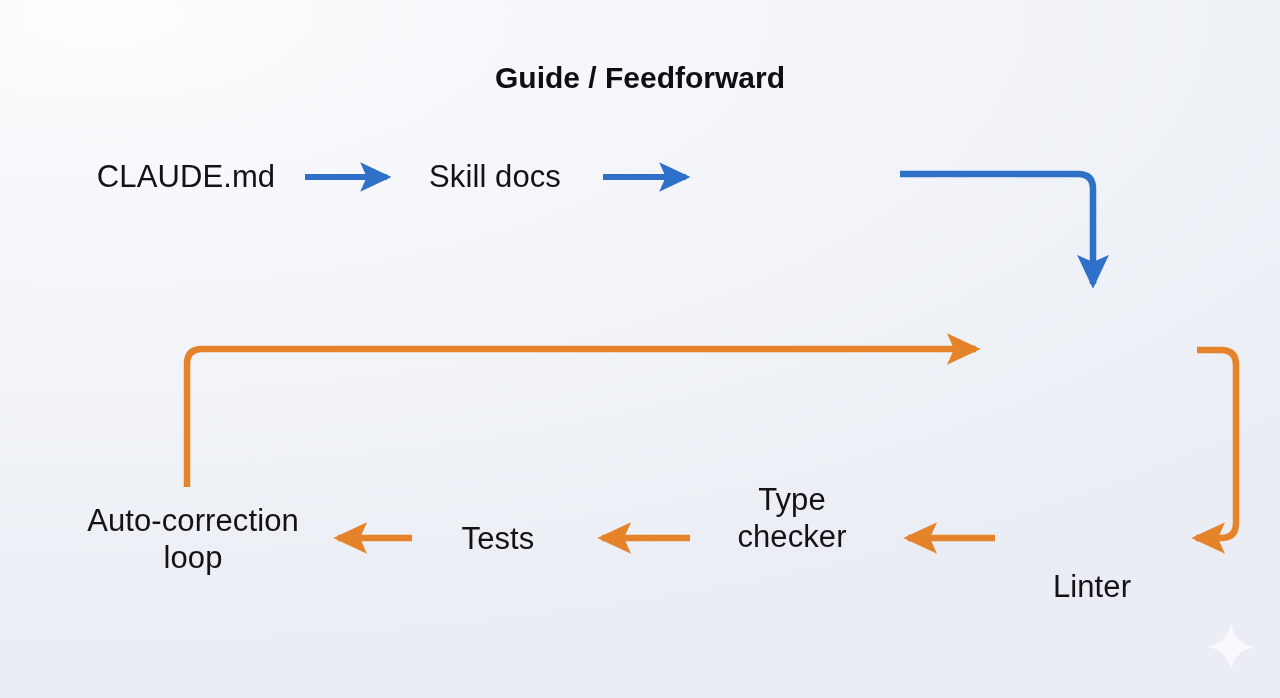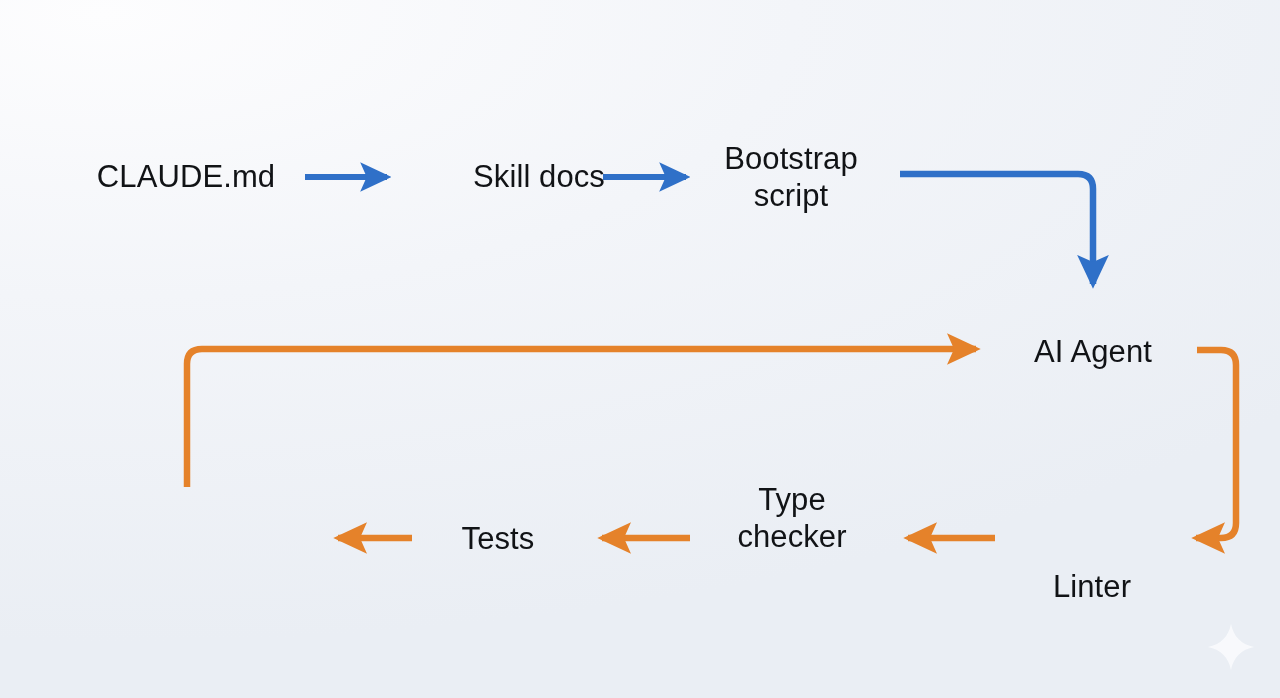--- a/index.html
+++ b/index.html
@@ -87,36 +87,36 @@
 
     <line x1="995" y1="538" x2="908" y2="538" stroke="#e5822a" stroke-width="6.5" stroke-linecap="butt" marker-end="url(#arrow-orange)"></line>
 
     <line x1="690" y1="538" x2="602" y2="538" stroke="#e5822a" stroke-width="6.5" stroke-linecap="butt" marker-end="url(#arrow-orange)"></line>
 
     <line x1="412" y1="538" x2="338" y2="538" stroke="#e5822a" stroke-width="6.5" stroke-linecap="butt" marker-end="url(#arrow-orange)"></line>
 
     <path d="M 187 487 L 187 364 Q 187 349 202 349 L 976 349" fill="none" stroke="#e5822a" stroke-width="6.5" stroke-linecap="butt" marker-end="url(#arrow-orange)"></path>
   </svg>
 
+  <div class="caption" style="left:640px; top:78px;">Guide / Feedforward</div>
 
 
   <div class="node" style="left:186px; top:177px;">CLAUDE.md</div>
 
-  <div class="node" style="left:495px; top:177px;margin-left:44px;">Skill docs</div>
+  <div class="node" style="left:495px; top:177px;">Skill docs</div>
 
-  <div class="node" style="left:791px; top:178px;">Bootstrap
-script</div>
 
-  <div class="node" style="left:1093px; top:352px;">AI Agent</div>
 
   <div class="node" style="left:1092px; top:539px;margin-top:48px;">Linter</div>
 
   <div class="node" style="left:792px; top:519px;">Type
 checker</div>
 
   <div class="node" style="left:498px; top:539px;text-align:center;">Tests</div>
 
+  <div class="node" style="left:193px; top:540px;">Auto-correction
+loop</div>
 
   <svg id="sparkle-watermark" viewBox="0 0 52 52" xmlns="http://www.w3.org/2000/svg">
     <path d="M26 3 C28.4 15.6 36.4 23.6 49 26 C36.4 28.4 28.4 36.4 26 49 C23.6 36.4 15.6 28.4 3 26 C15.6 23.6 23.6 15.6 26 3 Z" fill="#fbfcfe"></path>
   </svg>
 
 </div>
 
 </body></html>

